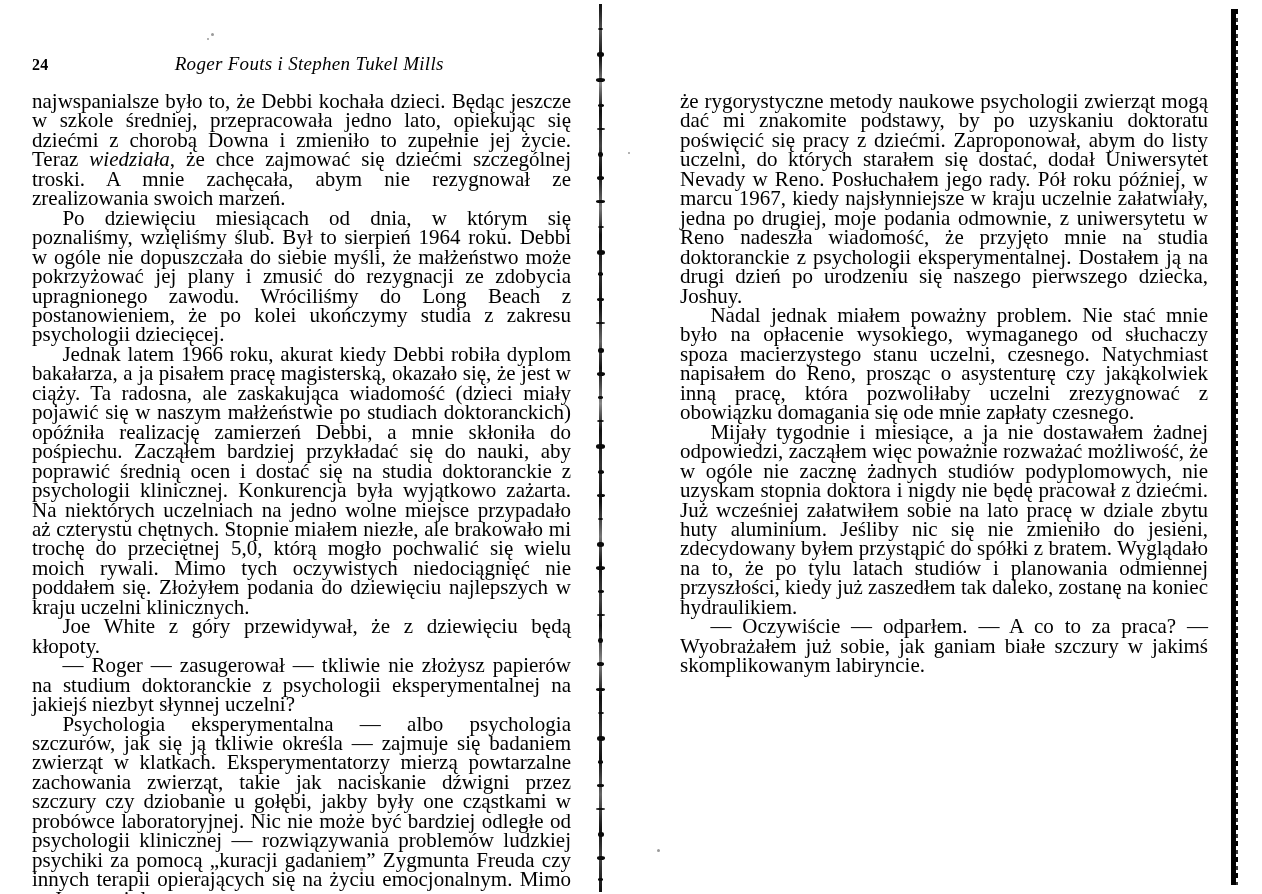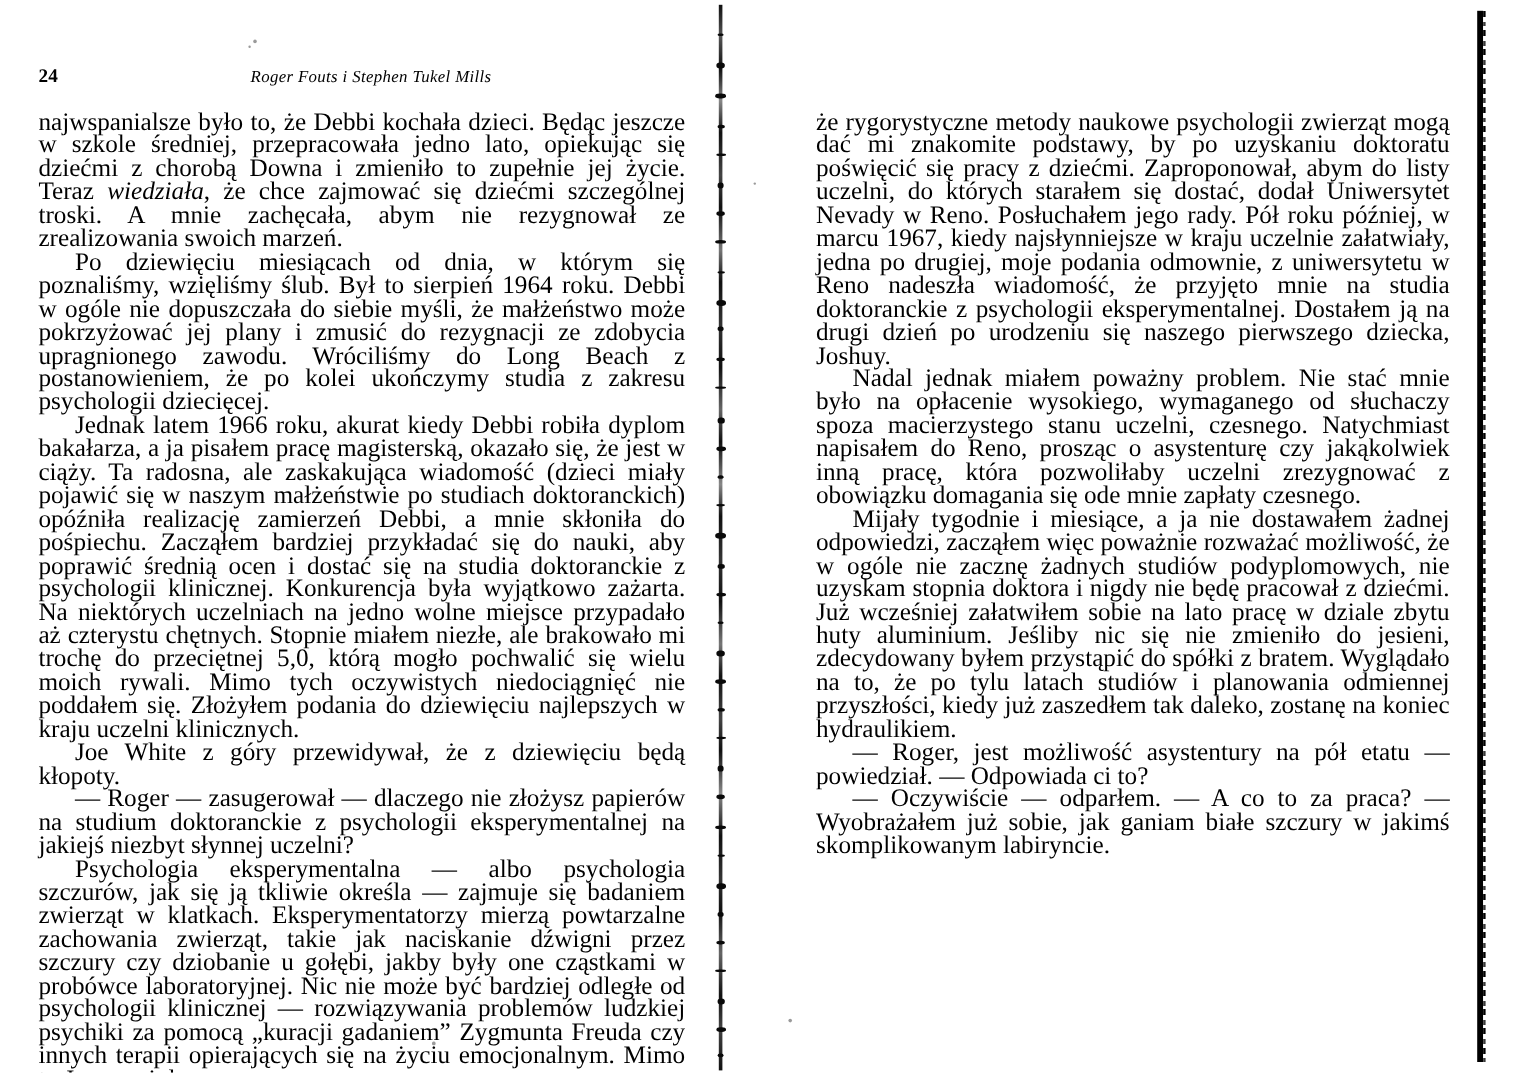--- a/index.html
+++ b/index.html
@@ -37,21 +37,21 @@
     font-size: 14.5px;
   }
   .running-head .folio {
     font-weight: bold;
     font-style: normal;
     font-size: 16px;
     letter-spacing: 0.2px;
   }
   .running-head .title {
     font-style: italic;
-    font-size: 14px;
+    font-size: 19px;
     letter-spacing: 0.3px;
   }
 
   #left-head  { left: 32px;  width: 538px; }
   #right-head { left: 18px;  width: 528px; }
 
   .head-row {
     display: flex;
     align-items: baseline;
     width: 100%;
@@ -135,33 +135,32 @@
         <span class="title">Roger Fouts i Stephen Tukel Mills</span>
         <span style="width:0"></span>
       </div>
     </div>
 
     <div class="column-body" id="left-body">
         <p class="noindent"><span>najwspanialsze było to, że Debbi kochała dzieci. Będąc jeszcze w szkole średniej, przepracowała jedno lato, opiekując się dziećmi z chorobą Downa i zmieniło to zupełnie jej życie. Teraz </span><i>wiedziała</i><span>, że chce zajmować się dziećmi szczególnej troski. A mnie zachęcała, abym nie rezygnował ze zrealizowania swoich marzeń.</span></p>
         <p><span>Po dziewięciu miesiącach od dnia, w którym się poznaliśmy, wzięliśmy ślub. Był to sierpień 1964 roku. Debbi w ogóle nie dopuszczała do siebie myśli, że małżeństwo może pokrzyżować jej plany i zmusić do rezygnacji ze zdobycia upragnionego zawodu. Wróciliśmy do Long Beach z postanowieniem, że po kolei ukończymy studia z zakresu psychologii dziecięcej.</span></p>
         <p><span>Jednak latem 1966 roku, akurat kiedy Debbi robiła dyplom bakałarza, a ja pisałem pracę magisterską, okazało się, że jest w ciąży. Ta radosna, ale zaskakująca wiadomość (dzieci miały pojawić się w naszym małżeństwie po studiach doktoranckich) opóźniła realizację zamierzeń Debbi, a mnie skłoniła do pośpiechu. Zacząłem bardziej przykładać się do nauki, aby poprawić średnią ocen i dostać się na studia doktoranckie z psychologii klinicznej. Konkurencja była wyjątkowo zażarta. Na niektórych uczelniach na jedno wolne miejsce przypadało aż czterystu chętnych. Stopnie miałem niezłe, ale brakowało mi trochę do przeciętnej 5,0, którą mogło pochwalić się wielu moich rywali. Mimo tych oczywistych niedociągnięć nie poddałem się. Złożyłem podania do dziewięciu najlepszych w kraju uczelni klinicznych.</span></p>
         <p><span>Joe White z góry przewidywał, że z dziewięciu będą kłopoty.</span></p>
-        <p><span>— Roger — zasugerował — dlaczego nie złożysz papierów na studium doktoranckie z psychologii eksperymentalnej na jakiejś niezbyt słynnej uczelni?</span></p>
+        <p><span>— Roger — zasugerował — tkliwie nie złożysz papierów na studium doktoranckie z psychologii eksperymentalnej na jakiejś niezbyt słynnej uczelni?</span></p>
         <p><span>Psychologia eksperymentalna — albo psychologia szczurów, jak się ją tkliwie określa — zajmuje się badaniem zwierząt w klatkach. Eksperymentatorzy mierzą powtarzalne zachowania zwierząt, takie jak naciskanie dźwigni przez szczury czy dziobanie u gołębi, jakby były one cząstkami w probówce laboratoryjnej. Nic nie może być bardziej odległe od psychologii klinicznej — rozwiązywania problemów ludzkiej psychiki za pomocą „kuracji gadaniem” Zygmunta Freuda czy innych terapii opierających się na życiu emocjonalnym. Mimo to Joe uważał,</span></p>
       </div>
   </div>
 
   <div class="page-side" id="right-page">
 
 
     <div class="column-body" id="right-body">
         <p class="noindent"><span>że rygorystyczne metody naukowe psychologii zwierząt mogą dać mi znakomite podstawy, by po uzyskaniu doktoratu poświęcić się pracy z dziećmi. Zaproponował, abym do listy uczelni, do których starałem się dostać, dodał Uniwersytet Nevady w Reno. Posłuchałem jego rady. Pół roku później, w marcu 1967, kiedy najsłynniejsze w kraju uczelnie załatwiały, jedna po drugiej, moje podania odmownie, z uniwersytetu w Reno nadeszła wiadomość, że przyjęto mnie na studia doktoranckie z psychologii eksperymentalnej. Dostałem ją na drugi dzień po urodzeniu się naszego pierwszego dziecka, Joshuy.</span></p>
         <p><span>Nadal jednak miałem poważny problem. Nie stać mnie było na opłacenie wysokiego, wymaganego od słuchaczy spoza macierzystego stanu uczelni, czesnego. Natychmiast napisałem do Reno, prosząc o asystenturę czy jakąkolwiek inną pracę, która pozwoliłaby uczelni zrezygnować z obowiązku domagania się ode mnie zapłaty czesnego.</span></p>
         <p><span>Mijały tygodnie i miesiące, a ja nie dostawałem żadnej odpowiedzi, zacząłem więc poważnie rozważać możliwość, że w ogóle nie zacznę żadnych studiów podyplomowych, nie uzyskam stopnia doktora i nigdy nie będę pracował z dziećmi. Już wcześniej załatwiłem sobie na lato pracę w dziale zbytu huty aluminium. Jeśliby nic się nie zmieniło do jesieni, zdecydowany byłem przystąpić do spółki z bratem. Wyglądało na to, że po tylu latach studiów i planowania odmiennej przyszłości, kiedy już zaszedłem tak daleko, zostanę na koniec hydraulikiem.</span></p>
-        <p><span>— Roger, jest możliwość asystentury na pół etatu — powiedział. — Odpowiada ci to?</span></p>
         <p><span>— Oczywiście — odparłem. — A co to za praca? — Wyobrażałem już sobie, jak ganiam białe szczury w jakimś skomplikowanym labiryncie.</span></p>
       </div>
   </div>
 
   <div id="gutter">
       <div class="gutter-node" style="width: 5px; height: 2px; left: -1px; top: 24px;"></div>
       <div class="gutter-node" style="width: 7px; height: 5px; left: -2px; top: 48px;"></div>
       <div class="gutter-node" style="width: 9px; height: 4px; left: -3px; top: 74px;"></div>
       <div class="gutter-node" style="width: 6px; height: 3px; left: -1.5px; top: 100px;"></div>
       <div class="gutter-node" style="width: 8px; height: 2px; left: -2.5px; top: 124px;"></div>

